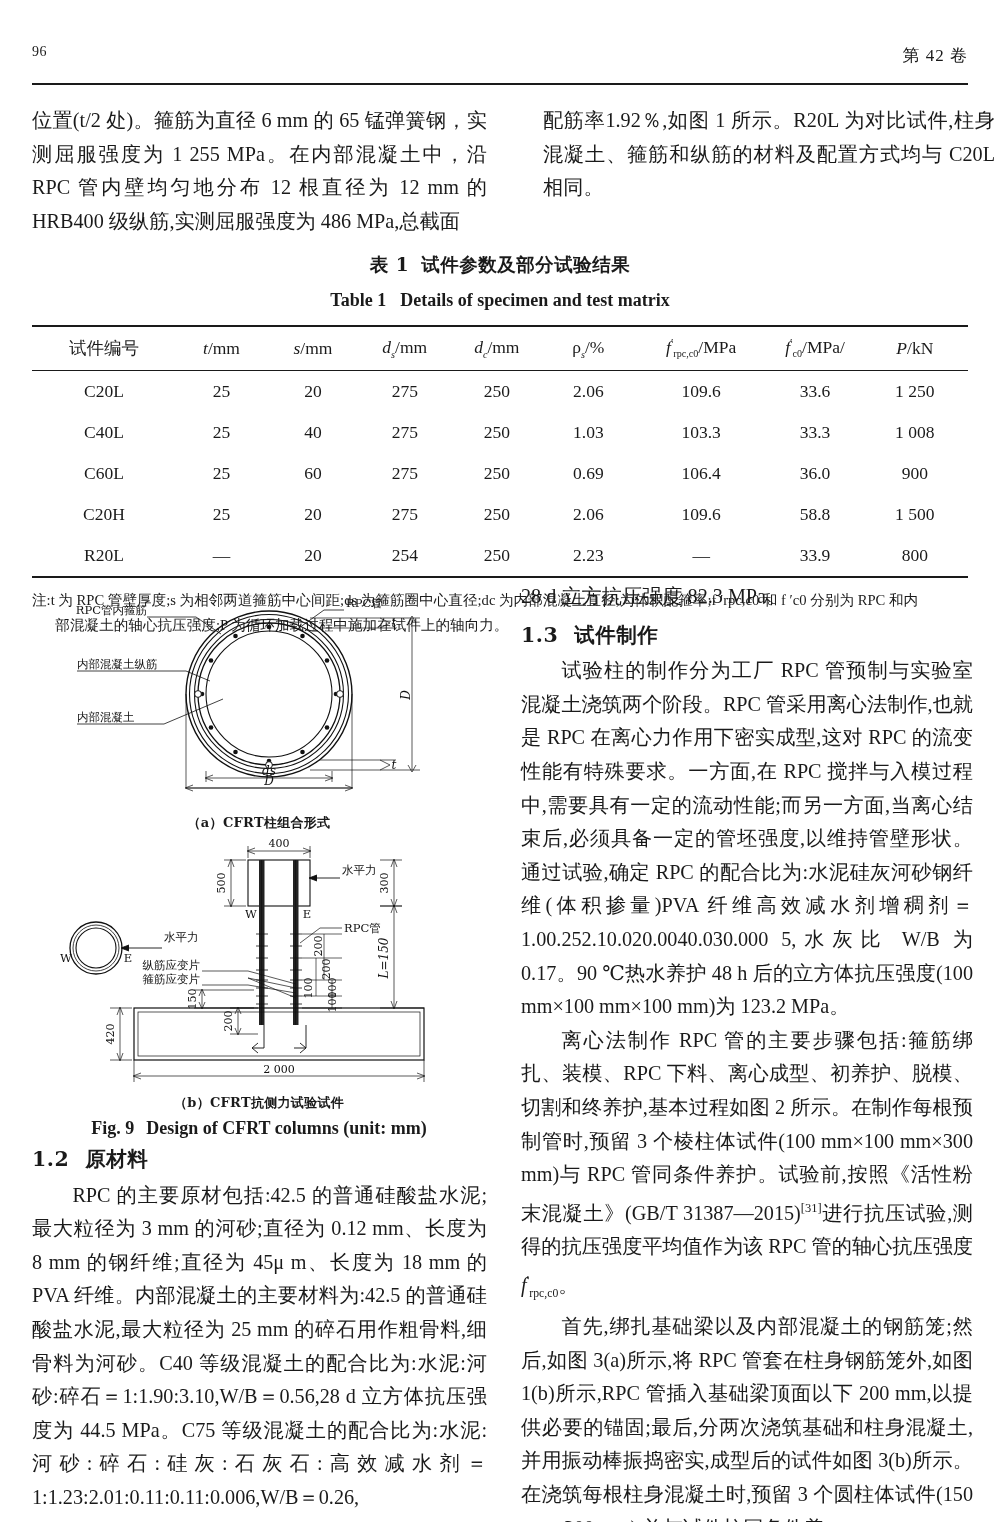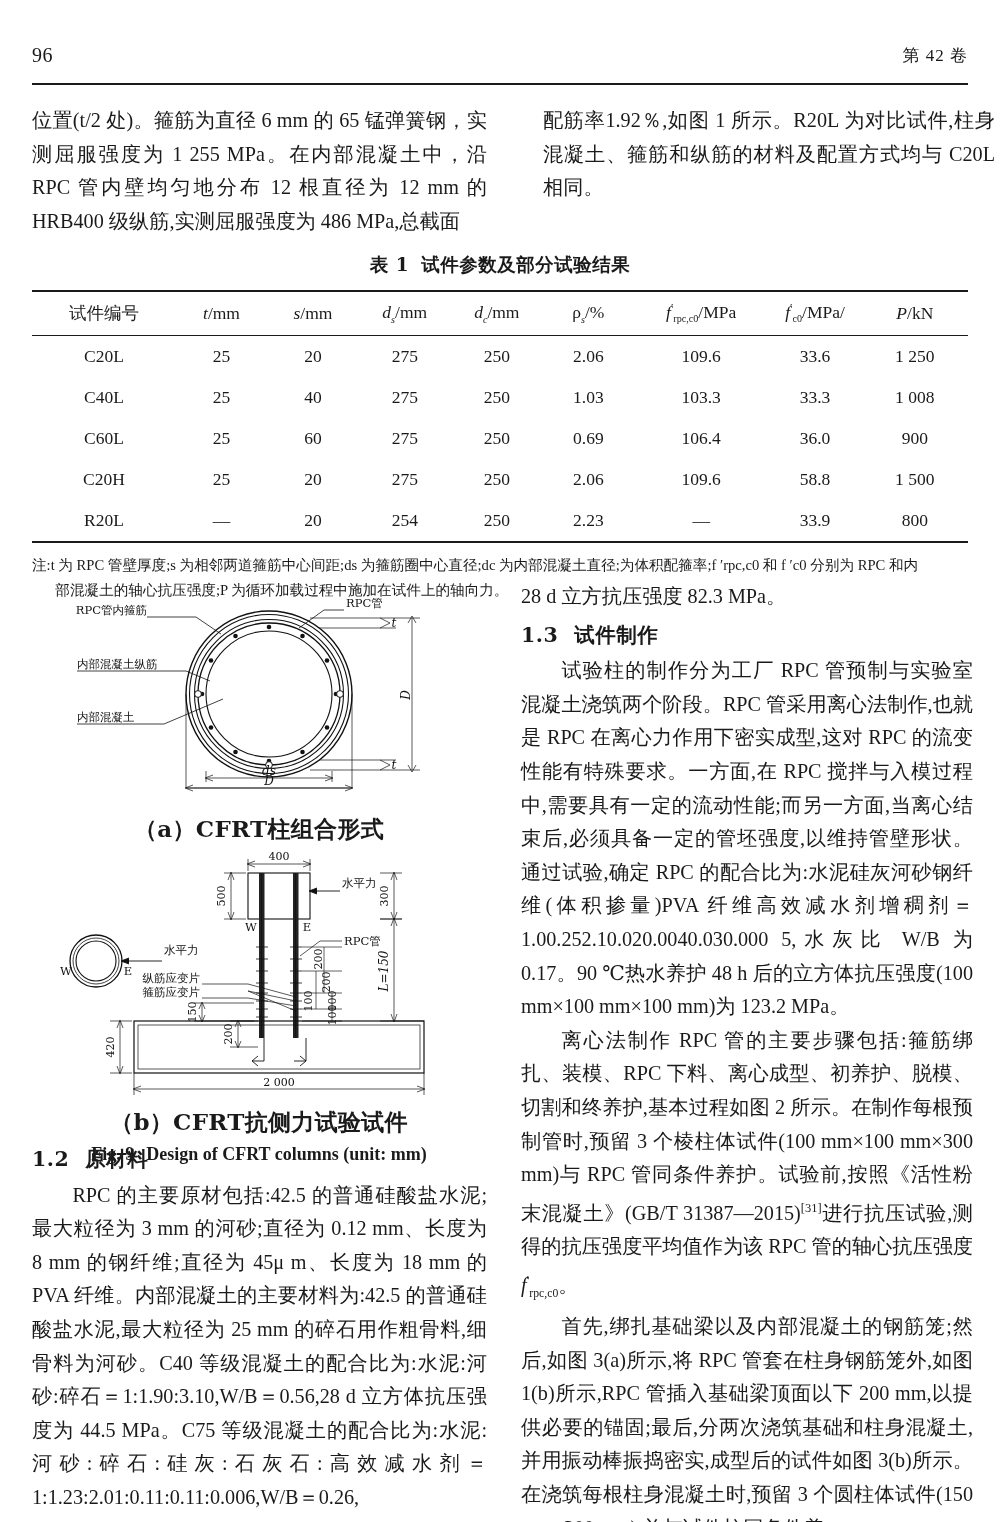--- a/index.html
+++ b/index.html
@@ -27,21 +27,21 @@
     position: absolute;
     top: 40px;
     left: 32px;
     right: 32px;
     height: 42px;
     display: flex;
     align-items: flex-start;
     justify-content: space-between;
   }
   .header-page-no {
-    font-size: 20px;
+    font-size: 14px;
     letter-spacing: 0.5px;
     padding-top: 4px;
   }
   .header-title {
     font-size: 19px;
     letter-spacing: 5px;
     font-weight: 600;
     font-family: "DejaVu Serif", "Liberation Serif", serif;
   }
   .header-vol {
@@ -145,21 +145,21 @@
   
   .figure-block {
     position: absolute;
     top: 596px;
     left: 24px;
     width: 470px;
   }
   .fig-svg-wrap { width: 470px; }
   .subcap {
     text-align: center;
-    font-size: 23px;
+    font-size: 13px;
     font-weight: bold;
     font-family: "DejaVu Serif", "Liberation Serif", serif;
     letter-spacing: 0.3px;
   }
   .fig-cap-cn {
     text-align: center;
     font-size: 19px;
     font-weight: bold;
     font-family: "DejaVu Serif", "Liberation Serif", serif;
     margin-top: 10px;
@@ -193,20 +193,23 @@
     <p class="para noindent">位置(t/2 处)。箍筋为直径 6 mm 的 65 锰弹簧钢，实测屈服强度为 1 255 MPa。在内部混凝土中，沿 RPC 管内壁均匀地分布 12 根直径为 12 mm 的 HRB400 级纵筋,实测屈服强度为 486 MPa,总截面</p>
   </div>
 
   <div class="col-text col-right-top">
     <p class="para noindent">配筋率1.92％,如图 1 所示。R20L 为对比试件,柱身混凝土、箍筋和纵筋的材料及配置方式均与 C20L 相同。</p>
   </div>
 
   <div class="table-block">
     <div class="table-cap-cn">
       <span class="capnum">表 1</span><span>试件参数及部分试验结果</span>
+    </div>
+    <div class="table-cap-en">
+      <span class="capnum">Table 1</span><span>Details of specimen and test matrix</span>
     </div>
 
     <table class="spec">
       <thead>
         <tr>
           <th class="c0">试件编号</th>
           <th><i class="mathit">t</i>/mm</th>
           <th><i class="mathit">s</i>/mm</th>
           <th><i class="mathit">d</i><span class="sub"><i class="mathit">s</i></span>/mm</th>
           <th><i class="mathit">d</i><span class="sub"><i class="mathit">c</i></span>/mm</th>

